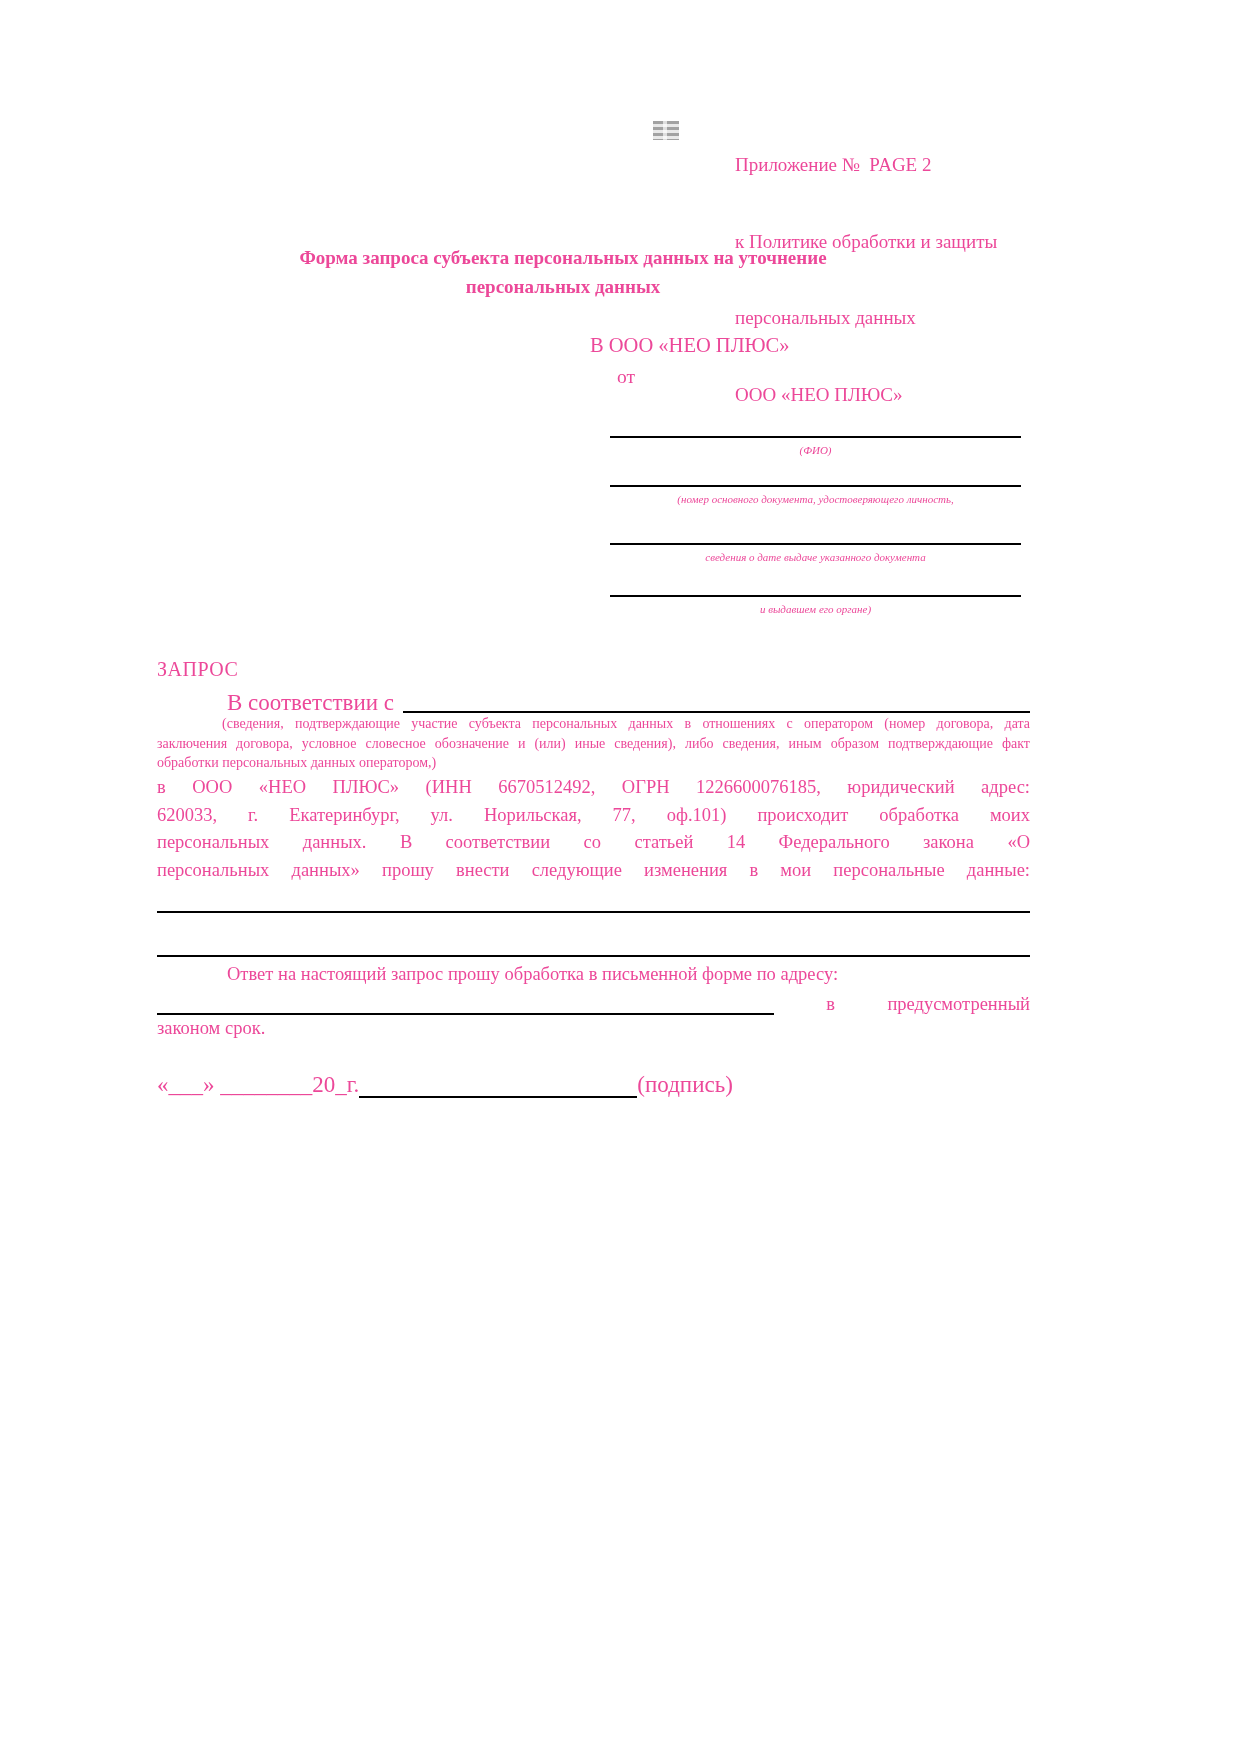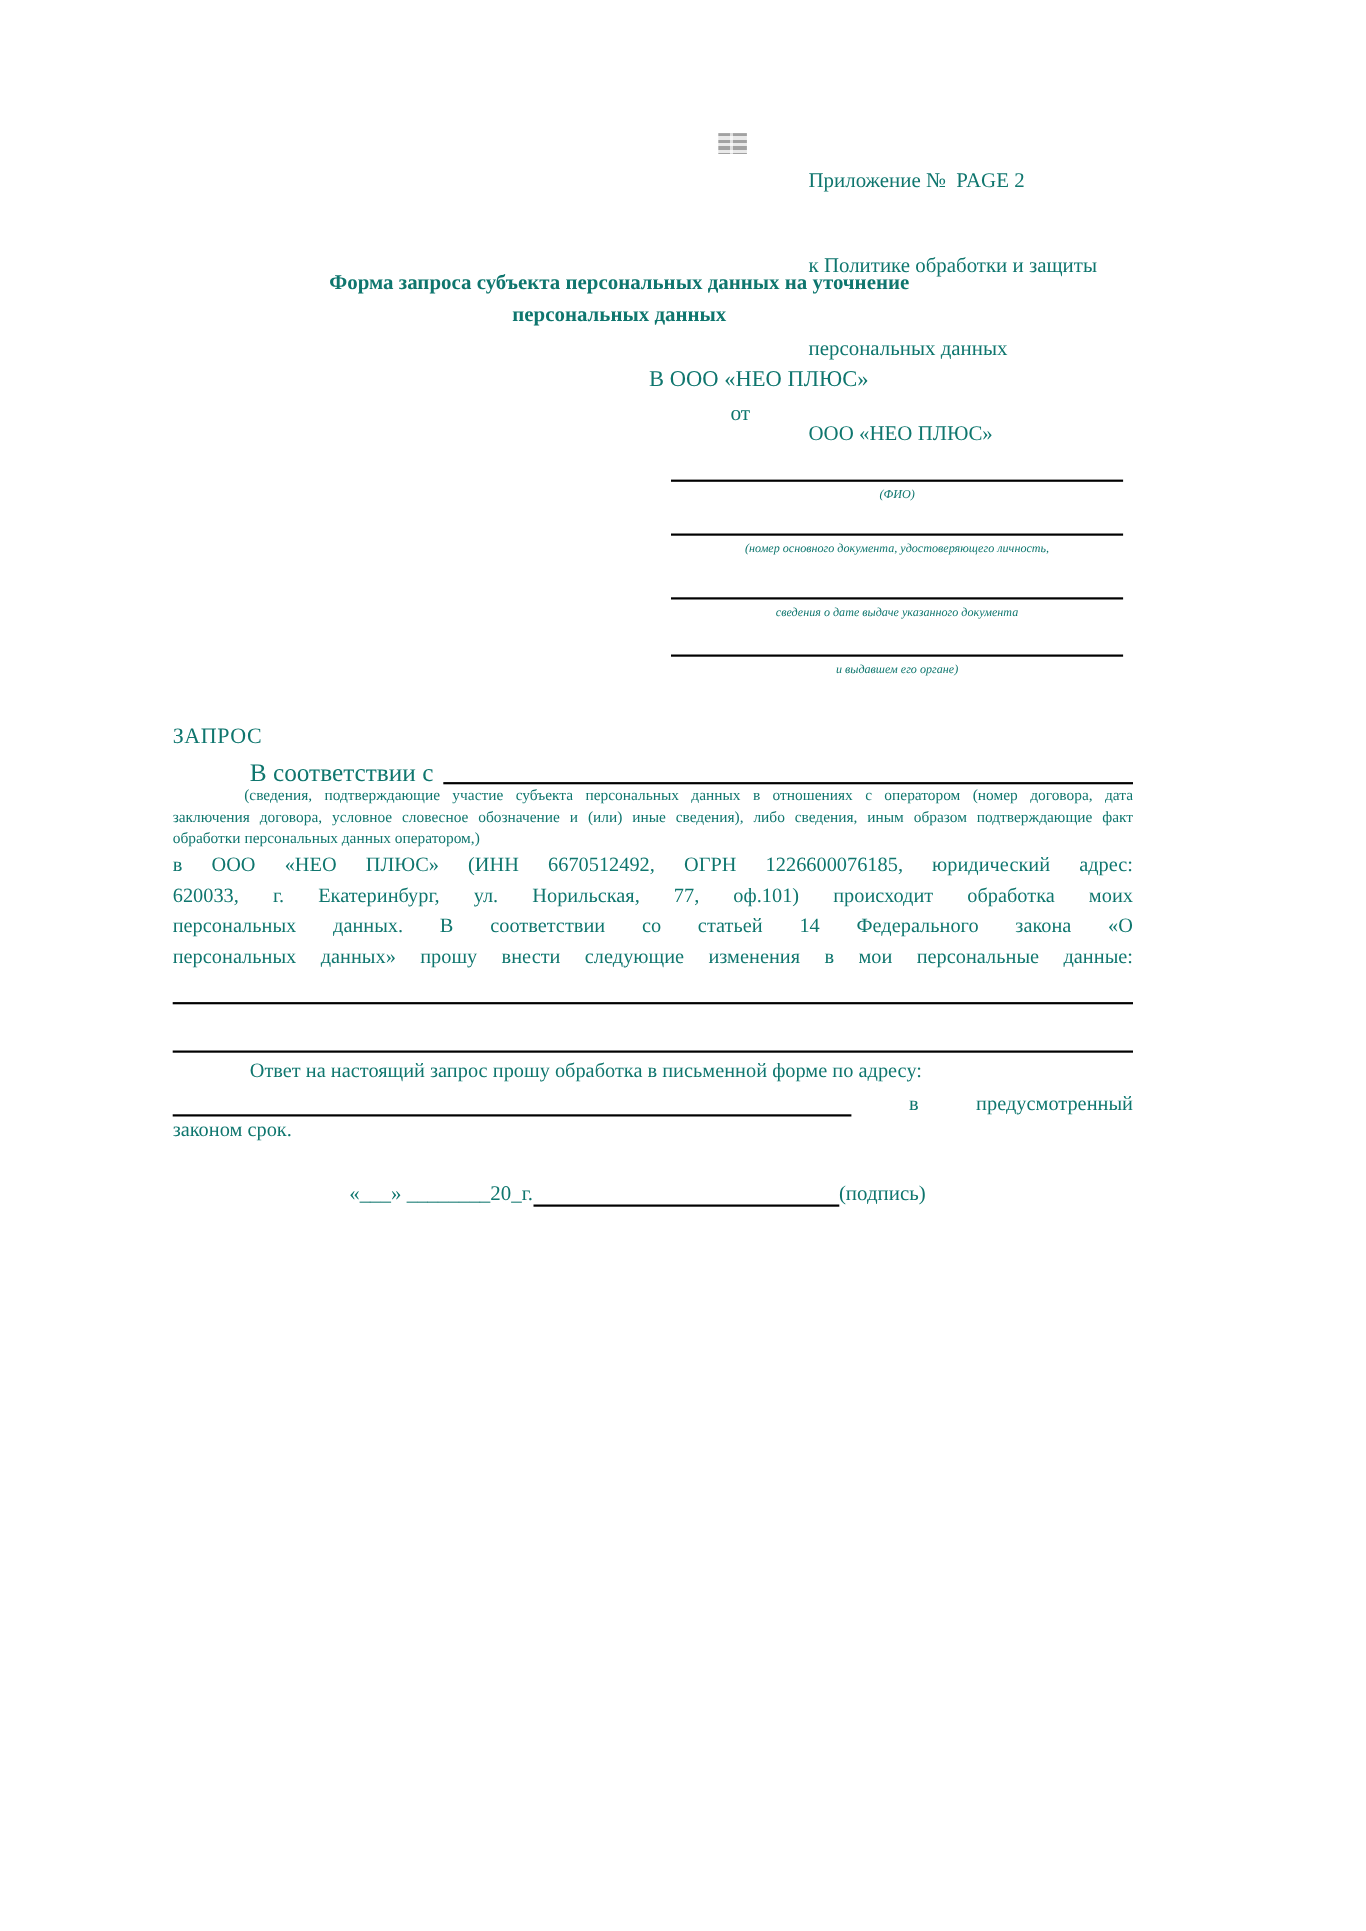--- a/index.html
+++ b/index.html
@@ -1,21 +1,21 @@
 <!DOCTYPE html>
 <html><head>
 <meta charset="utf-8">
 <style>
   html, body { margin: 0; padding: 0; background: #ffffff; }
   .page {
     position: relative;
     width: 1242px;
     height: 1755px;
     background: #ffffff;
-    color: #0f766e;
+    color: #ec4899;
     font-family: "Liberation Serif", "DejaVu Serif", serif;
     overflow: hidden;
   }
 
   
   .embed-icon {
     position: absolute; left: 653px; top: 121px; width: 26px; height: 19px;
     background-image:
       linear-gradient(90deg, rgba(255,255,255,0) 0 40%, rgba(255,255,255,0.65) 40% 52%, rgba(255,255,255,0) 52%),
       repeating-linear-gradient(#a2a2a2 0 3px, #e9e9e9 3px 6px);
@@ -25,21 +25,21 @@
     position: absolute; left: 735px; top: 101px;
     font-size: 19px; line-height: 25.5px; white-space: pre-wrap;
   }
 
   .title {
     position: absolute; left: 157px; top: 243px; width: 812px;
     text-align: center; font-weight: bold; font-size: 19px; line-height: 29px;
   }
 
   .addr-to { position: absolute; left: 590px; top: 334px; font-size: 20.5px; }
-  .addr-from { position: absolute; left: 617px; top: 366px; font-size: 19.5px; margin-left: 47px; }
+  .addr-from { position: absolute; left: 617px; top: 366px; font-size: 19.5px; }
 
   .field { position: absolute; left: 610px; width: 411px; }
   .field .rule { border-top: 2px solid #000; height: 0; }
   .field .cap { text-align: center; font-size: 11px; line-height: 17px; padding-top: 4px; font-style: italic; }
   .f1 { top: 436px; } .f2 { top: 485px; } .f3 { top: 543px; } .f4 { top: 595px; }
 
   .zapros { position: absolute; left: 157px; top: 658px; width: 873px; text-align: left; font-size: 20px; letter-spacing: 0.5px; }
 
   .intro { position: absolute; left: 157px; top: 690px; width: 873px; display: flex; font-size: 23px; align-items: flex-start; }
   .intro .prefix { padding-left: 70px; white-space: nowrap; }
@@ -55,21 +55,21 @@
 
   .blank { position: absolute; left: 157px; width: 873px; border-top: 2px solid #000; height: 0; }
   .b1 { top: 911px; } .b2 { top: 955px; }
 
   .reply1 { position: absolute; left: 157px; top: 964px; width: 873px; font-size: 18.5px; text-indent: 70px; }
   .reply2 { position: absolute; left: 157px; top: 990px; width: 873px; display: flex; justify-content: space-between; align-items: flex-end; font-size: 18.5px; }
   .reply2 .ruleL { width: 617px; height: 23px; border-bottom: 2px solid #000; }
   .reply3 { position: absolute; left: 157px; top: 1018px; font-size: 18.5px; }
 
   .signrow { position: absolute; left: 157px; top: 1072px; width: 873px; box-sizing: border-box; padding-right: 28px;
-             display: flex; justify-content: center; align-items: flex-end; font-size: 19px; }
+             display: flex; justify-content: flex-start; align-items: flex-end; font-size: 23px; }
   .sig-group { display: flex; align-items: flex-end; }
   .sig-group .ruleS { width: 278px; height: 23px; border-bottom: 2px solid #000; }
 </style>
 </head>
 <body>
 
 <div class="page">
 
   <div class="embed-icon"></div>
 

